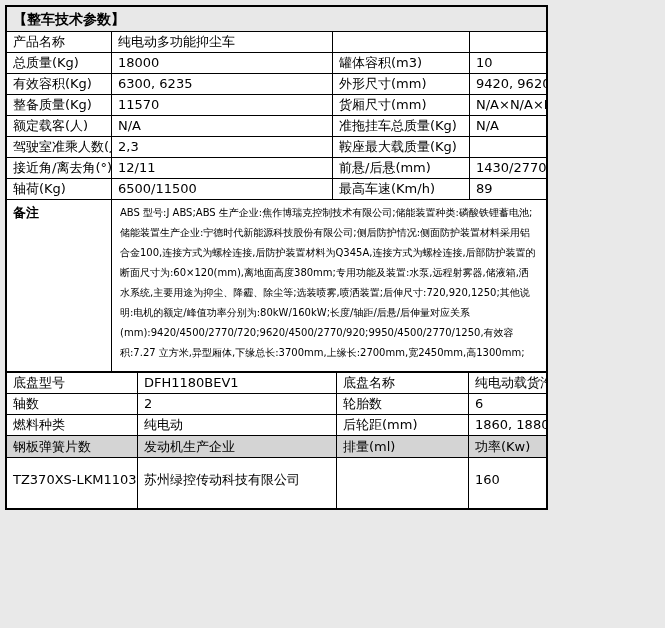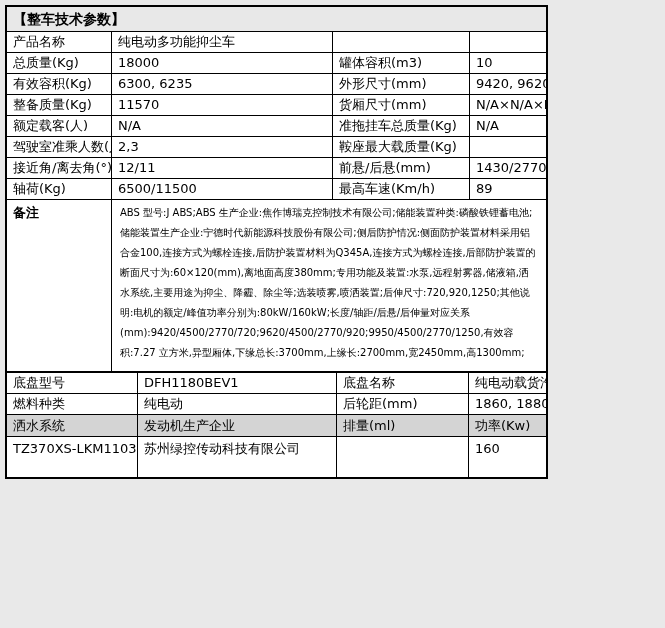--- a/index.html
+++ b/index.html
@@ -56,21 +56,21 @@
     vertical-align: top;
     white-space: normal;
     line-height: 20px;
     height: 165px;
     padding: 3px 8px;
     font-size: 10px;
   }
   tr.engine-value-row td {
     height: 38px;
     vertical-align: top;
-    padding-top: 2px;
+    padding-top: 12px;
     line-height: 20px;
   }
   
   .t1 col.c1 { width: 105px; }
   .t1 col.c2 { width: 221px; }
   .t1 col.c3 { width: 137px; }
   
   .t2 col.c1 { width: 131px; }
   .t2 col.c2 { width: 199px; }
   .t2 col.c3 { width: 132px; }
@@ -155,27 +155,33 @@
           <col class="c4">
         </colgroup>
       <tbody>
         <tr>
           <td>底盘型号</td>
           <td>DFH1180BEV1</td>
           <td>底盘名称</td>
           <td>纯电动载货汽车底盘</td>
         </tr>
         <tr>
+          <td>轴数</td>
+          <td>2</td>
+          <td>轮胎数</td>
+          <td>6</td>
+        </tr>
+        <tr>
           <td>燃料种类</td>
           <td>纯电动</td>
           <td>后轮距(mm)</td>
           <td>1860, 1880</td>
         </tr>
         <tr class="engine-header-row">
-          <td>洒水系统</td>
+          <td>钢板弹簧片数</td>
           <td>发动机生产企业</td>
           <td>排量(ml)</td>
           <td>功率(Kw)</td>
         </tr>
         <tr class="engine-value-row">
           <td>TZ370XS-LKM1103</td>
           <td>苏州绿控传动科技有限公司</td>
           <td></td>
           <td>160</td>
         </tr>

